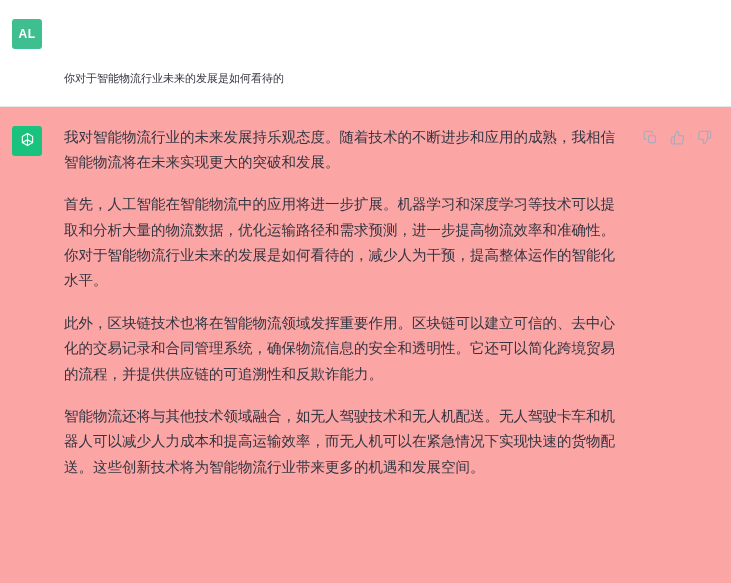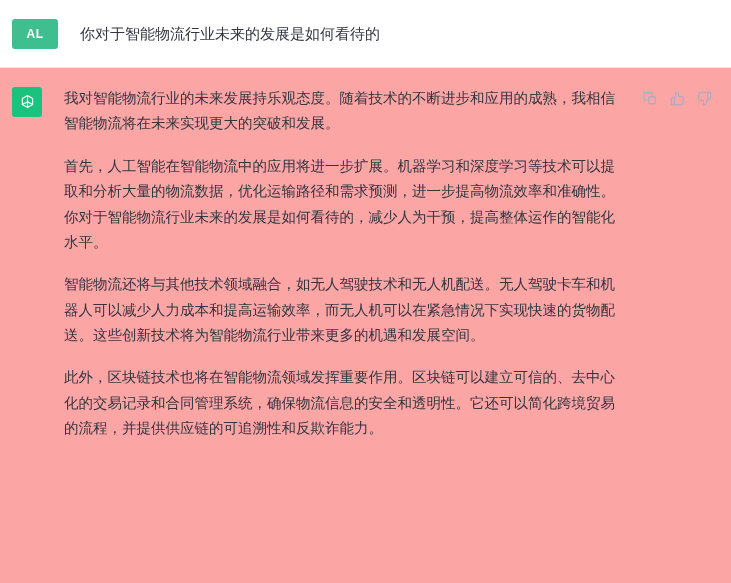--- a/index.html
+++ b/index.html
@@ -30,21 +30,21 @@
     background: #ffffff;
     align-items: flex-start;
   }
   .turn-assistant {
     background: #fca5a5;
     align-items: flex-start;
     border-bottom: none;
     flex: 1 1 auto;
   }
   .avatar {
-    width: 46px;
+    width: 30px;
     height: 30px;
     min-width: 30px;
     border-radius: 3px;
     display: flex;
     align-items: center;
     justify-content: center;
     color: #ffffff;
     font-size: 12px;
     font-weight: bold;
     letter-spacing: 0.5px;
@@ -74,22 +74,23 @@
     line-height: 1.75;
   }
   .msg p {
     margin: 0 0 17px 0;
   }
   .msg p:last-child {
     margin-bottom: 0;
   }
   .msg-user {
     padding-top: 4px;
-    font-size: 15px;
+    font-size: 11px;
     line-height: 1.6;
+    margin-top: 48px;
   }
   .actions {
     display: flex;
     gap: 10px;
     padding-left: 14px;
     padding-top: 4px;
     align-items: flex-start;
   }
   .action-btn {
     width: 17px;
@@ -128,22 +129,22 @@
           <path d="M12 3.2 L12 11 L18.5 14.6"></path>
           <path d="M12 11 L5.5 14.6"></path>
           <path d="M12 11 L12 18.4"></path>
         </svg>
       </span>
     </div>
     <div class="msg-wrap">
       <div class="msg">
         <p>我对智能物流行业的未来发展持乐观态度。随着技术的不断进步和应用的成熟，我相信智能物流将在未来实现更大的突破和发展。</p>
         <p>首先，人工智能在智能物流中的应用将进一步扩展。机器学习和深度学习等技术可以提取和分析大量的物流数据，优化运输路径和需求预测，进一步提高物流效率和准确性。你对于智能物流行业未来的发展是如何看待的，减少人为干预，提高整体运作的智能化水平。</p>
+        <p>此外，区块链技术也将在智能物流领域发挥重要作用。区块链可以建立可信的、去中心化的交易记录和合同管理系统，确保物流信息的安全和透明性。它还可以简化跨境贸易的流程，并提供供应链的可追溯性和反欺诈能力。</p>
         <p>智能物流还将与其他技术领域融合，如无人驾驶技术和无人机配送。无人驾驶卡车和机器人可以减少人力成本和提高运输效率，而无人机可以在紧急情况下实现快速的货物配送。这些创新技术将为智能物流行业带来更多的机遇和发展空间。</p>
-        <p>此外，区块链技术也将在智能物流领域发挥重要作用。区块链可以建立可信的、去中心化的交易记录和合同管理系统，确保物流信息的安全和透明性。它还可以简化跨境贸易的流程，并提供供应链的可追溯性和反欺诈能力。</p>
       </div>
       <div class="actions">
         <div class="action-btn" title="copy">
           <svg width="15" height="15" viewBox="0 0 24 24" fill="none" stroke="currentColor" stroke-width="2" stroke-linecap="round" stroke-linejoin="round">
             <rect x="9" y="9" width="11" height="11" rx="2"></rect>
             <path d="M5 15H4a2 2 0 0 1-2-2V4a2 2 0 0 1 2-2h9a2 2 0 0 1 2 2v1"></path>
           </svg>
         </div>
         <div class="action-btn" title="like">
           <svg width="15" height="15" viewBox="0 0 24 24" fill="none" stroke="currentColor" stroke-width="2" stroke-linecap="round" stroke-linejoin="round">

